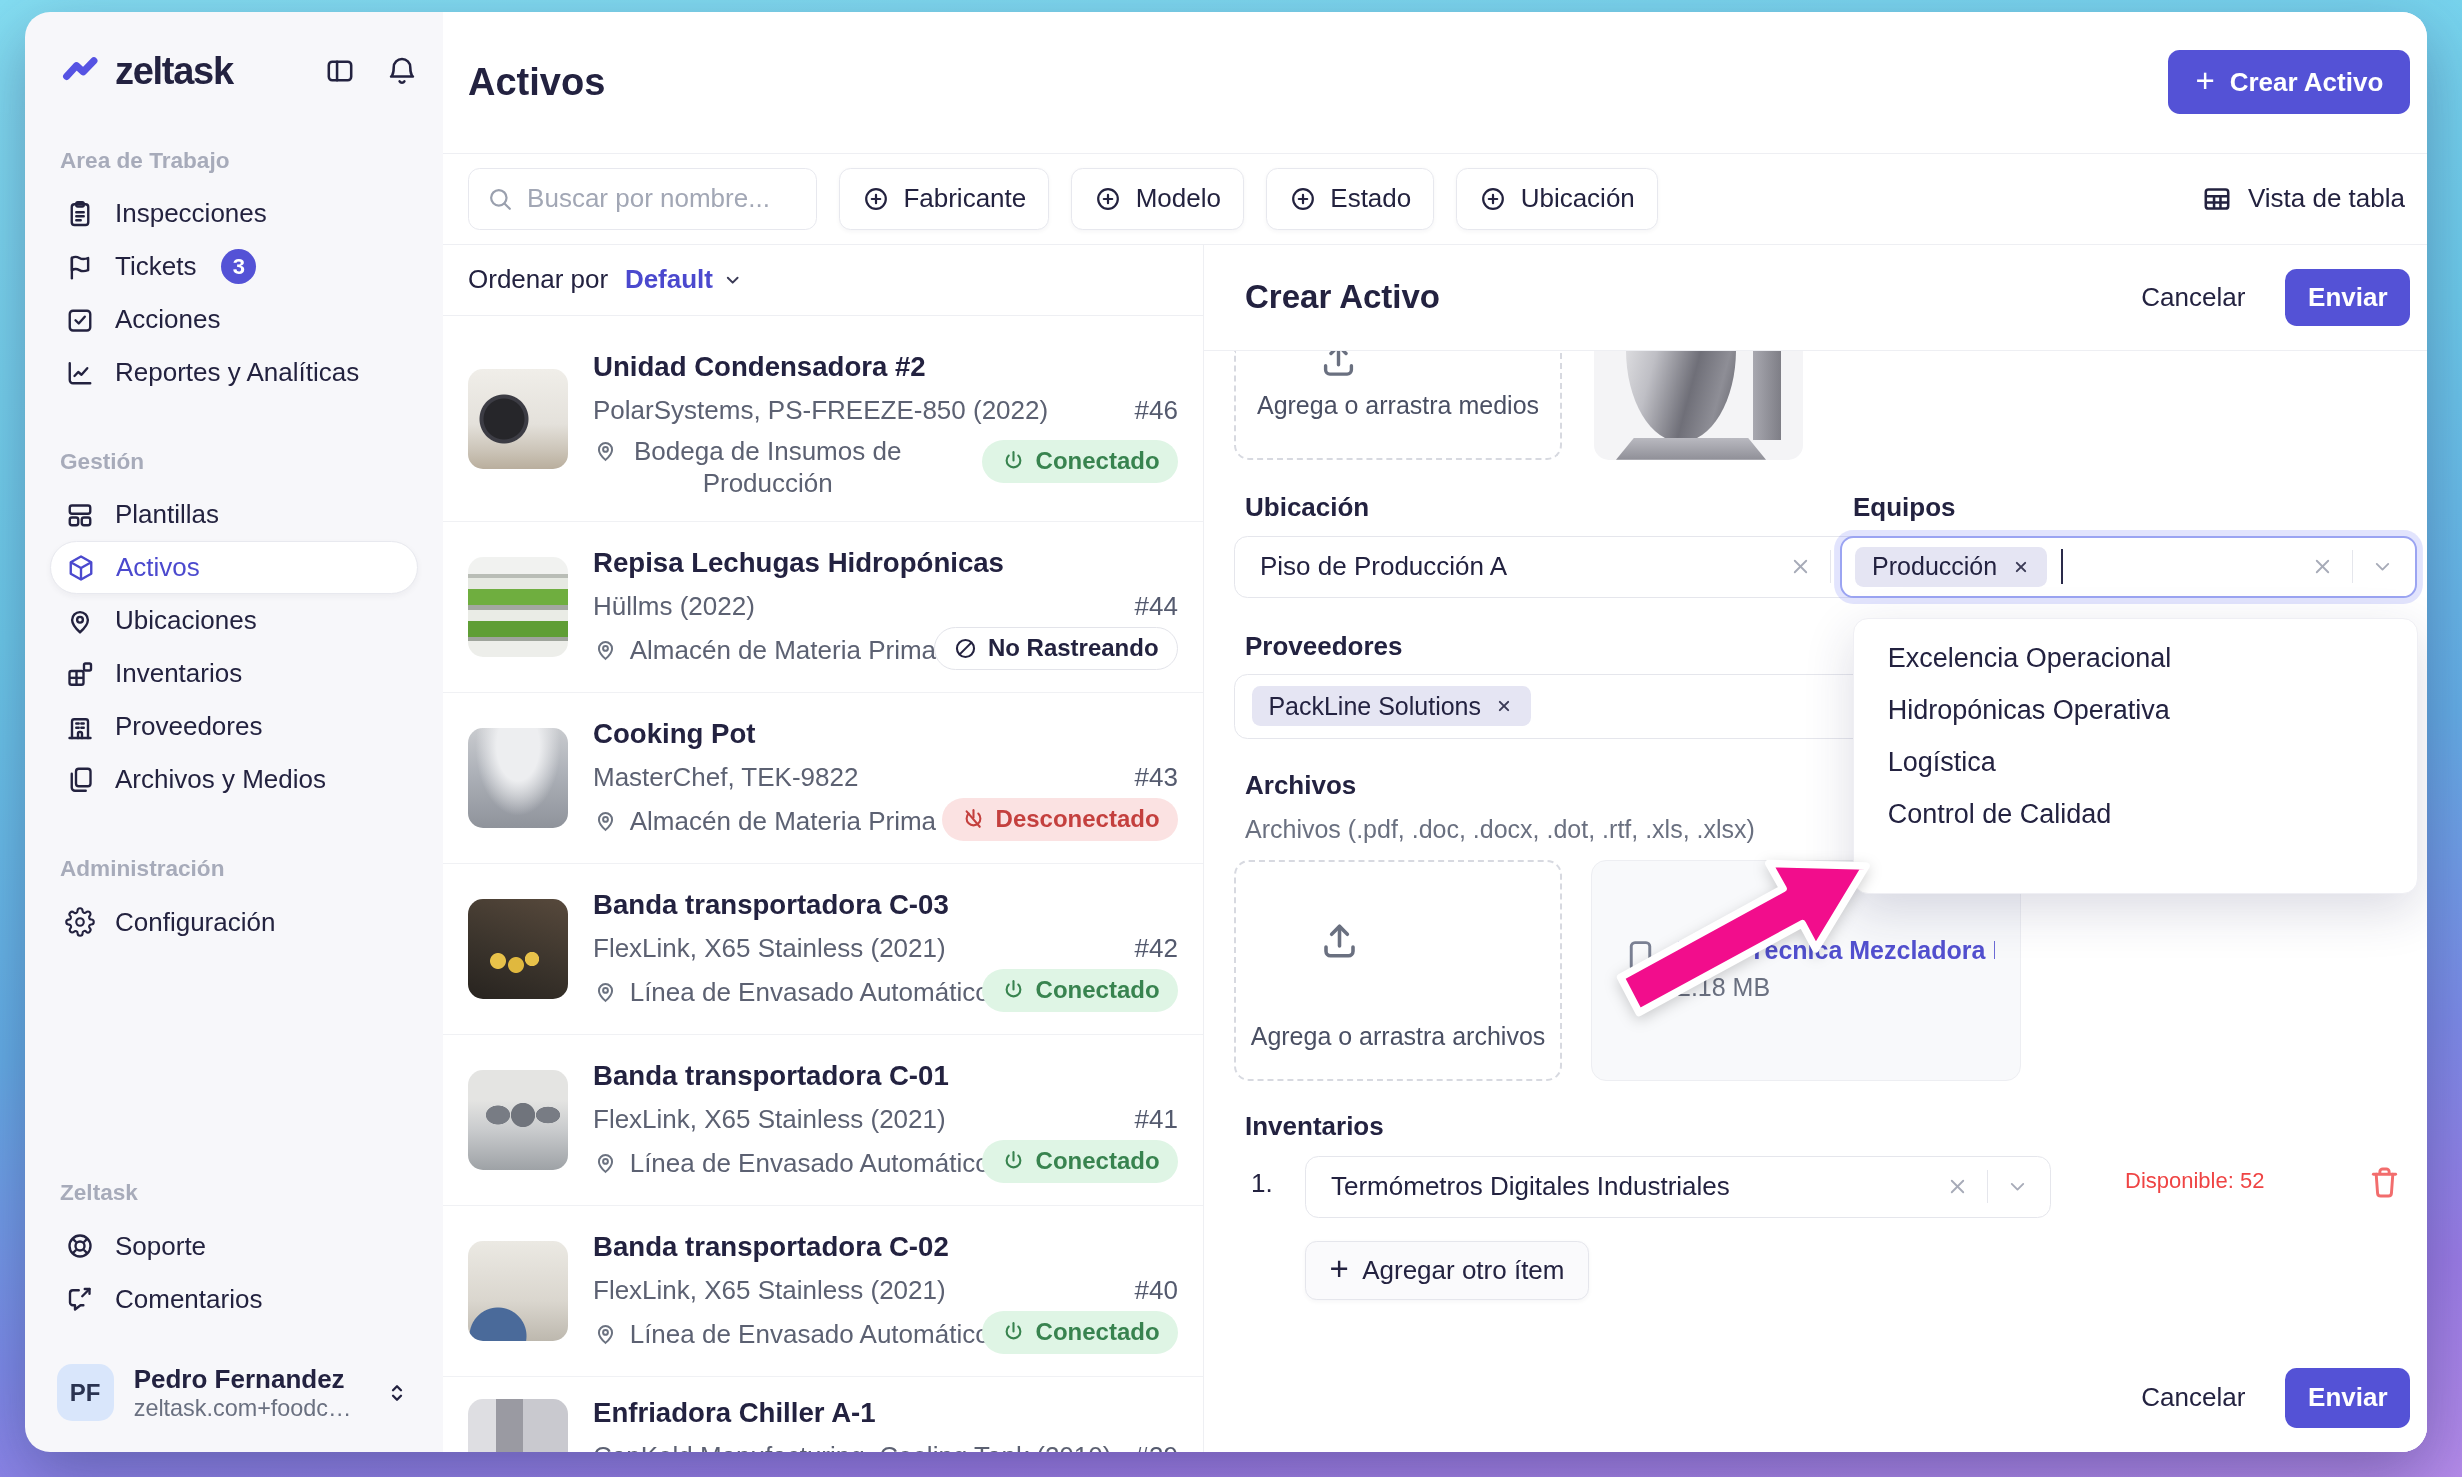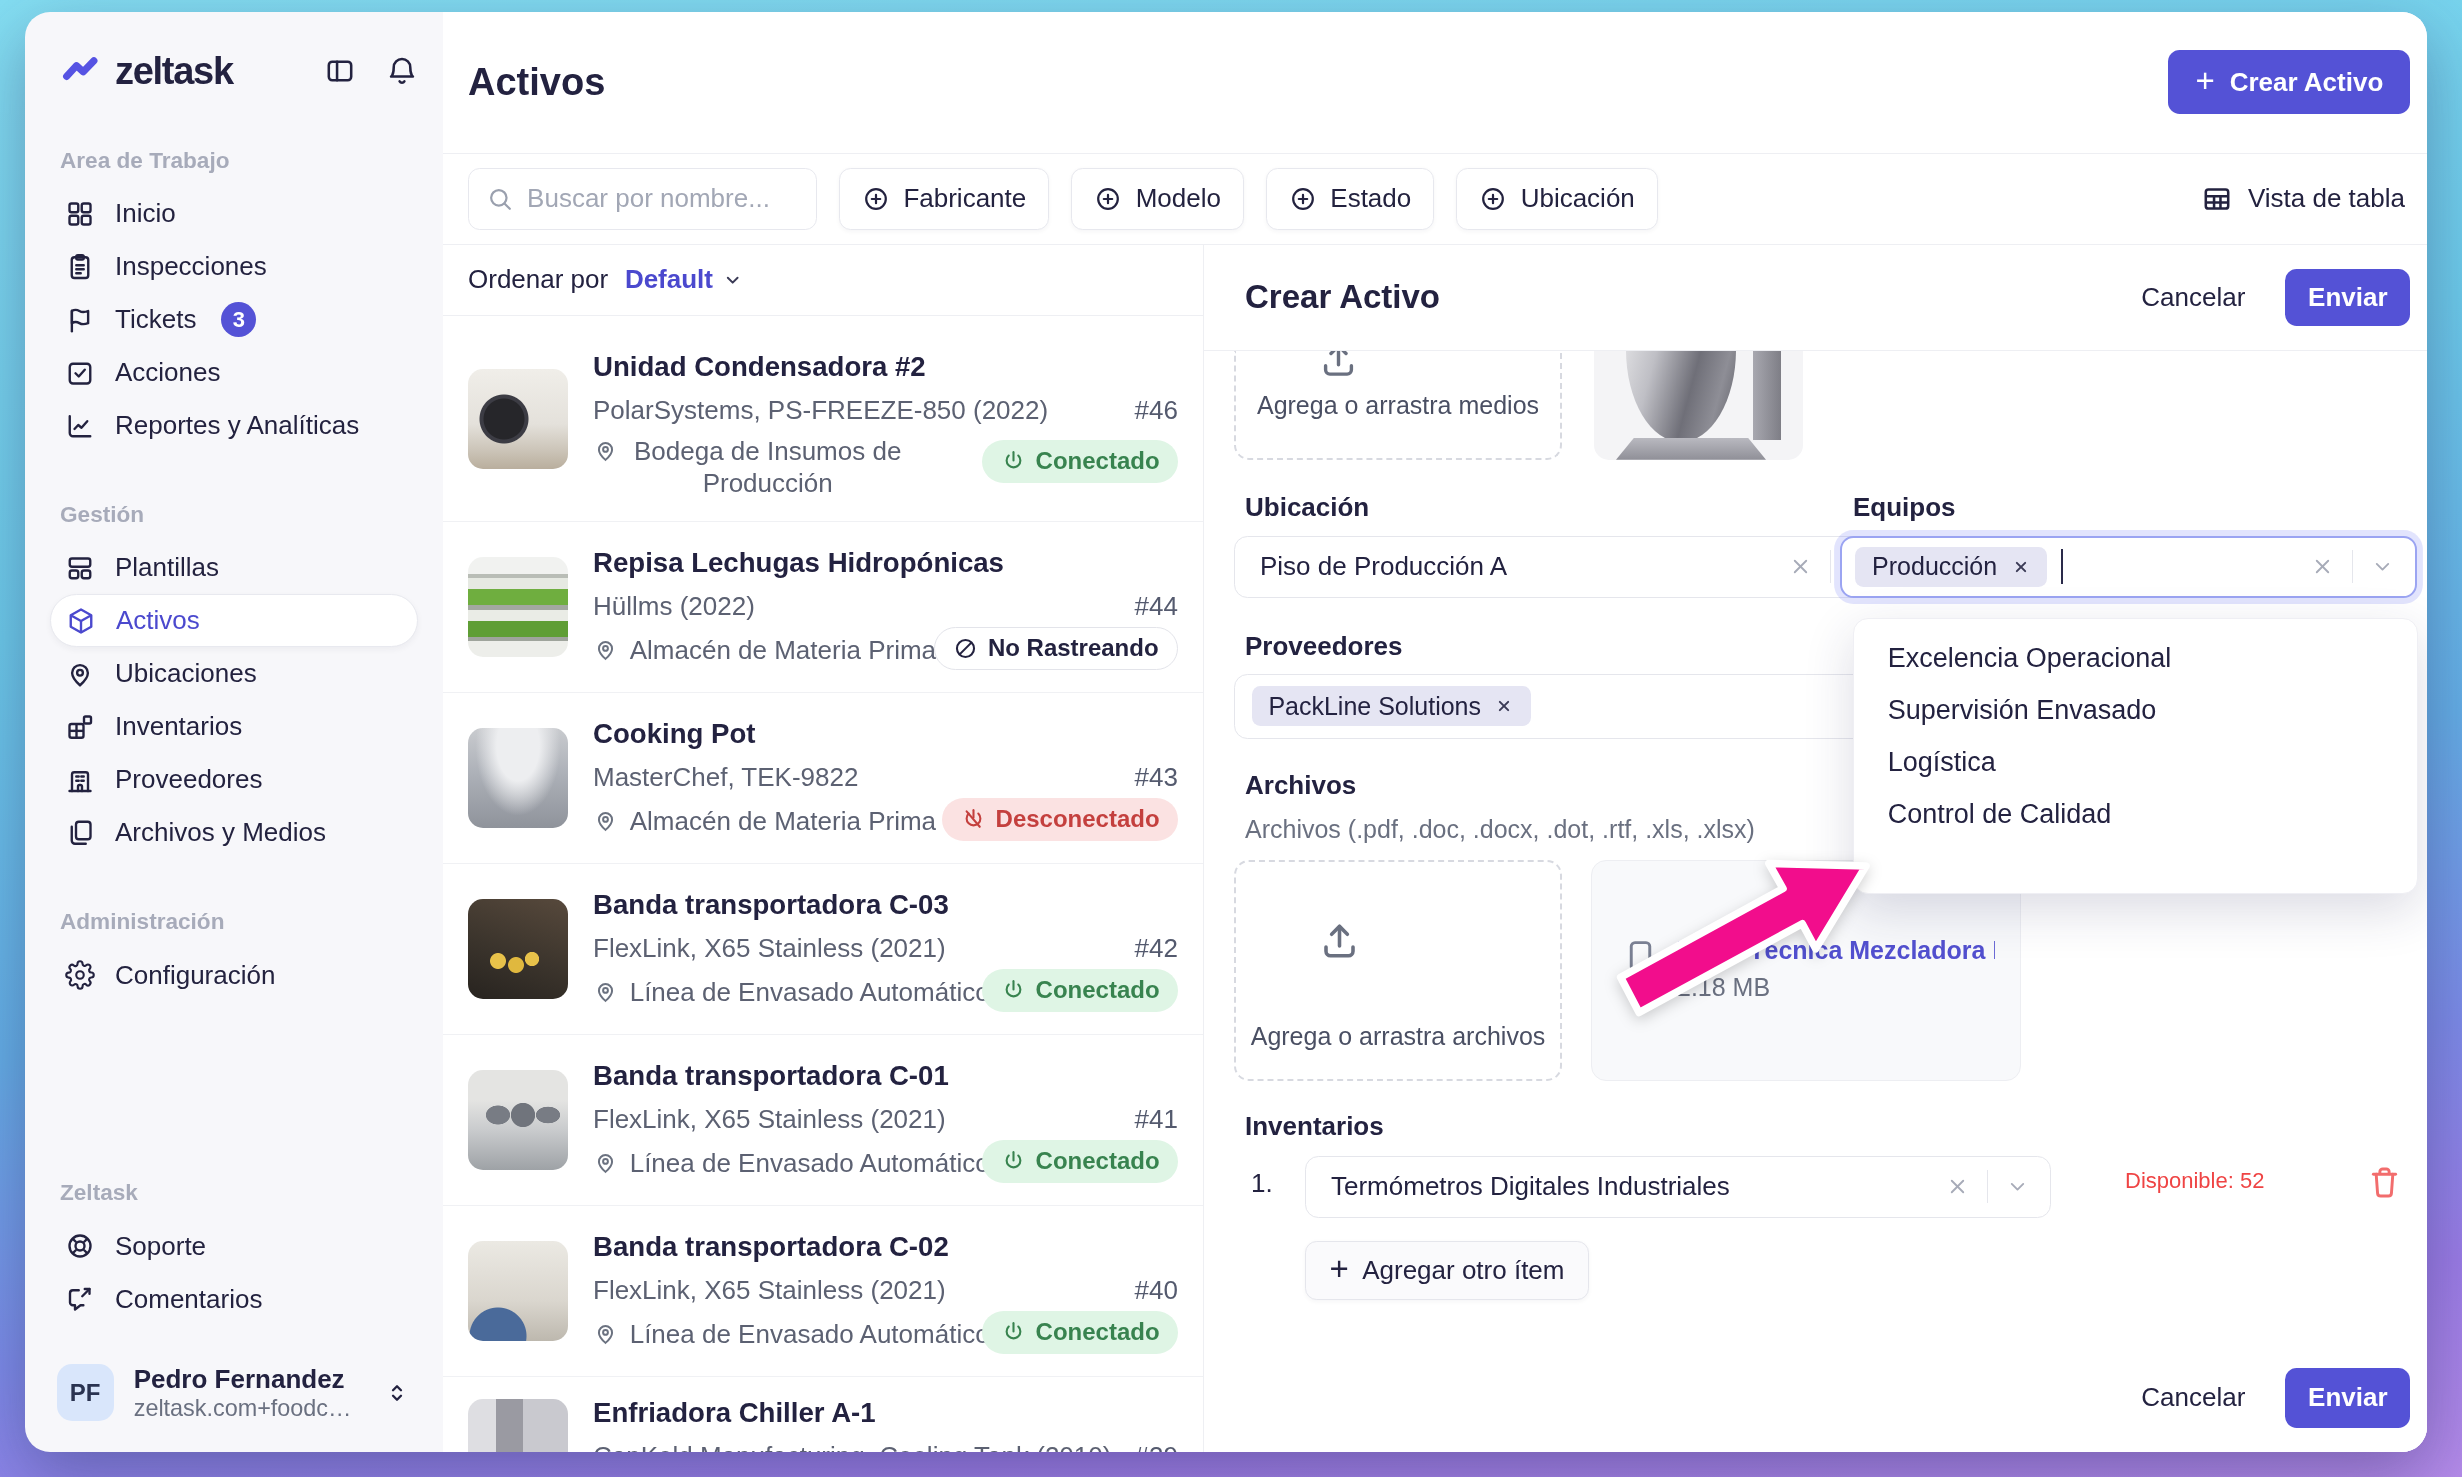--- a/index.html
+++ b/index.html
@@ -190,31 +190,20 @@
                 <path d="M18.2 9.2a6.2 6.2 0 1 0-12.4 0c0 5.6-2 7-2 7h16.4s-2-1.4-2-7"></path>
                 <path d="M10.2 19.8a2.1 2.1 0 0 0 3.6 0"></path>
               </svg>
             </span>
       </div>
     </div>
 
     <div class="side-section first">Area de Trabajo</div>
     <div class="nav-item">
       <span>
-            <svg class="ic" width="30" height="30" viewBox="0 0 24 24" fill="none" stroke="currentColor" stroke-width="1.9">
-              <rect x="3.6" y="3.6" width="7" height="7" rx="1.6"></rect>
-              <rect x="13.4" y="3.6" width="7" height="7" rx="1.6"></rect>
-              <rect x="3.6" y="13.4" width="7" height="7" rx="1.6"></rect>
-              <rect x="13.4" y="13.4" width="7" height="7" rx="1.6"></rect>
-            </svg>
-          </span>
-      <span>Inicio</span>
-    </div>
-    <div class="nav-item">
-      <span>
             <svg class="ic" width="30" height="30" viewBox="0 0 24 24" fill="none" stroke="currentColor" stroke-width="1.9" stroke-linecap="round">
               <rect x="5.4" y="4.2" width="13.2" height="16.6" rx="2.2"></rect>
               <rect x="9" y="2.6" width="6" height="3.4" rx="1.2"></rect>
               <path d="M9 10.6h6M9 13.8h6M9 17h3.6"></path>
             </svg>
           </span>
       <span>Inspecciones</span>
     </div>
     <div class="nav-item">
       <span>
@@ -691,21 +680,21 @@
           <span>Agregar otro ítem</span>
         </button>
 
         <div class="p-footer">
           <button class="link-btn">Cancelar</button>
           <button class="btn-primary btn-submit">Enviar</button>
         </div>
 
         <div class="dropdown">
           <div class="dd-opt">Excelencia Operacional</div>
-          <div class="dd-opt">Supervisión Envasado</div>
+          <div class="dd-opt">Hidropónicas Operativa</div>
           <div class="dd-opt">Logística</div>
           <div class="dd-opt">Control de Calidad</div>
         </div>
       </div>
     </div>
   </div>
 </div>
 
 <svg class="arrow-svg" viewBox="1900 1005 350 215">
   <polygon points="1961,1211 2156,1105 2172,1135 2232,1036 2116,1033 2133,1063 1939,1169" fill="#F20D8C" stroke="#FFFFFF" stroke-width="9" stroke-linejoin="round"></polygon>

